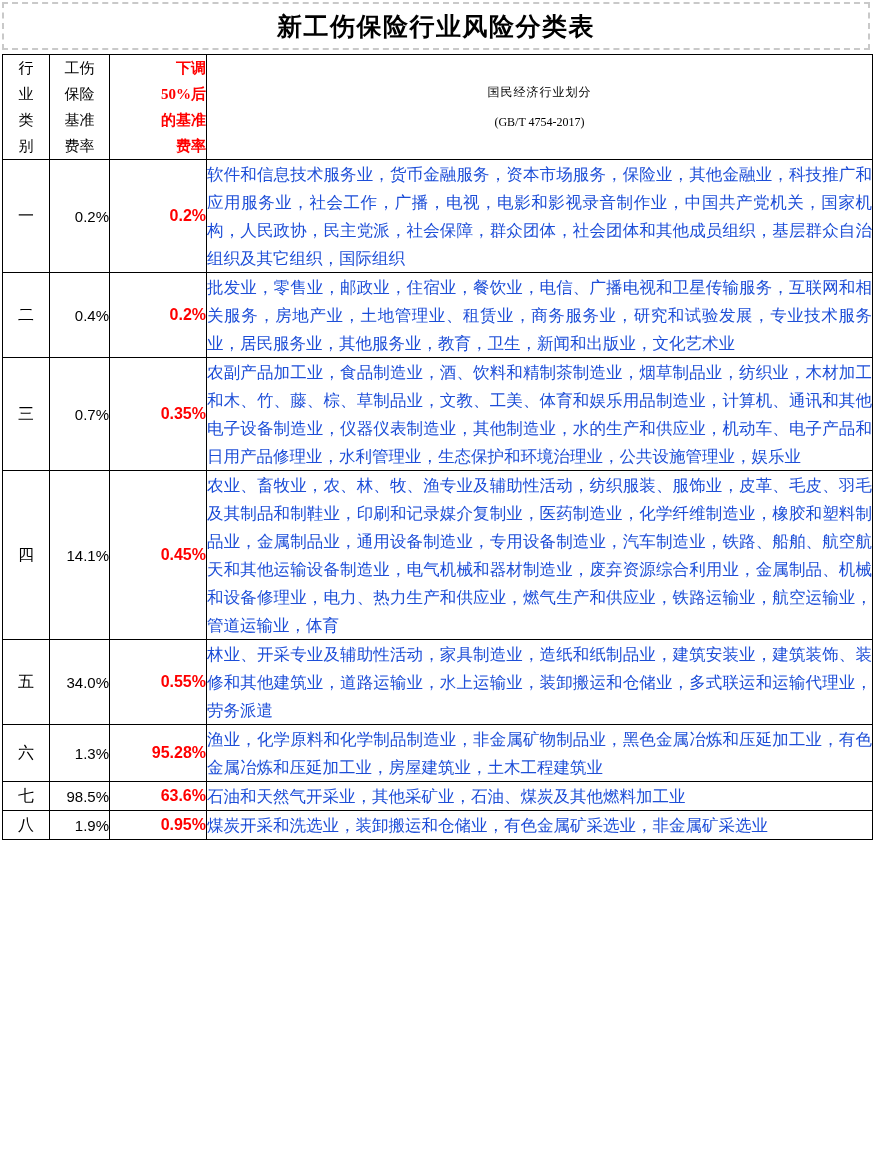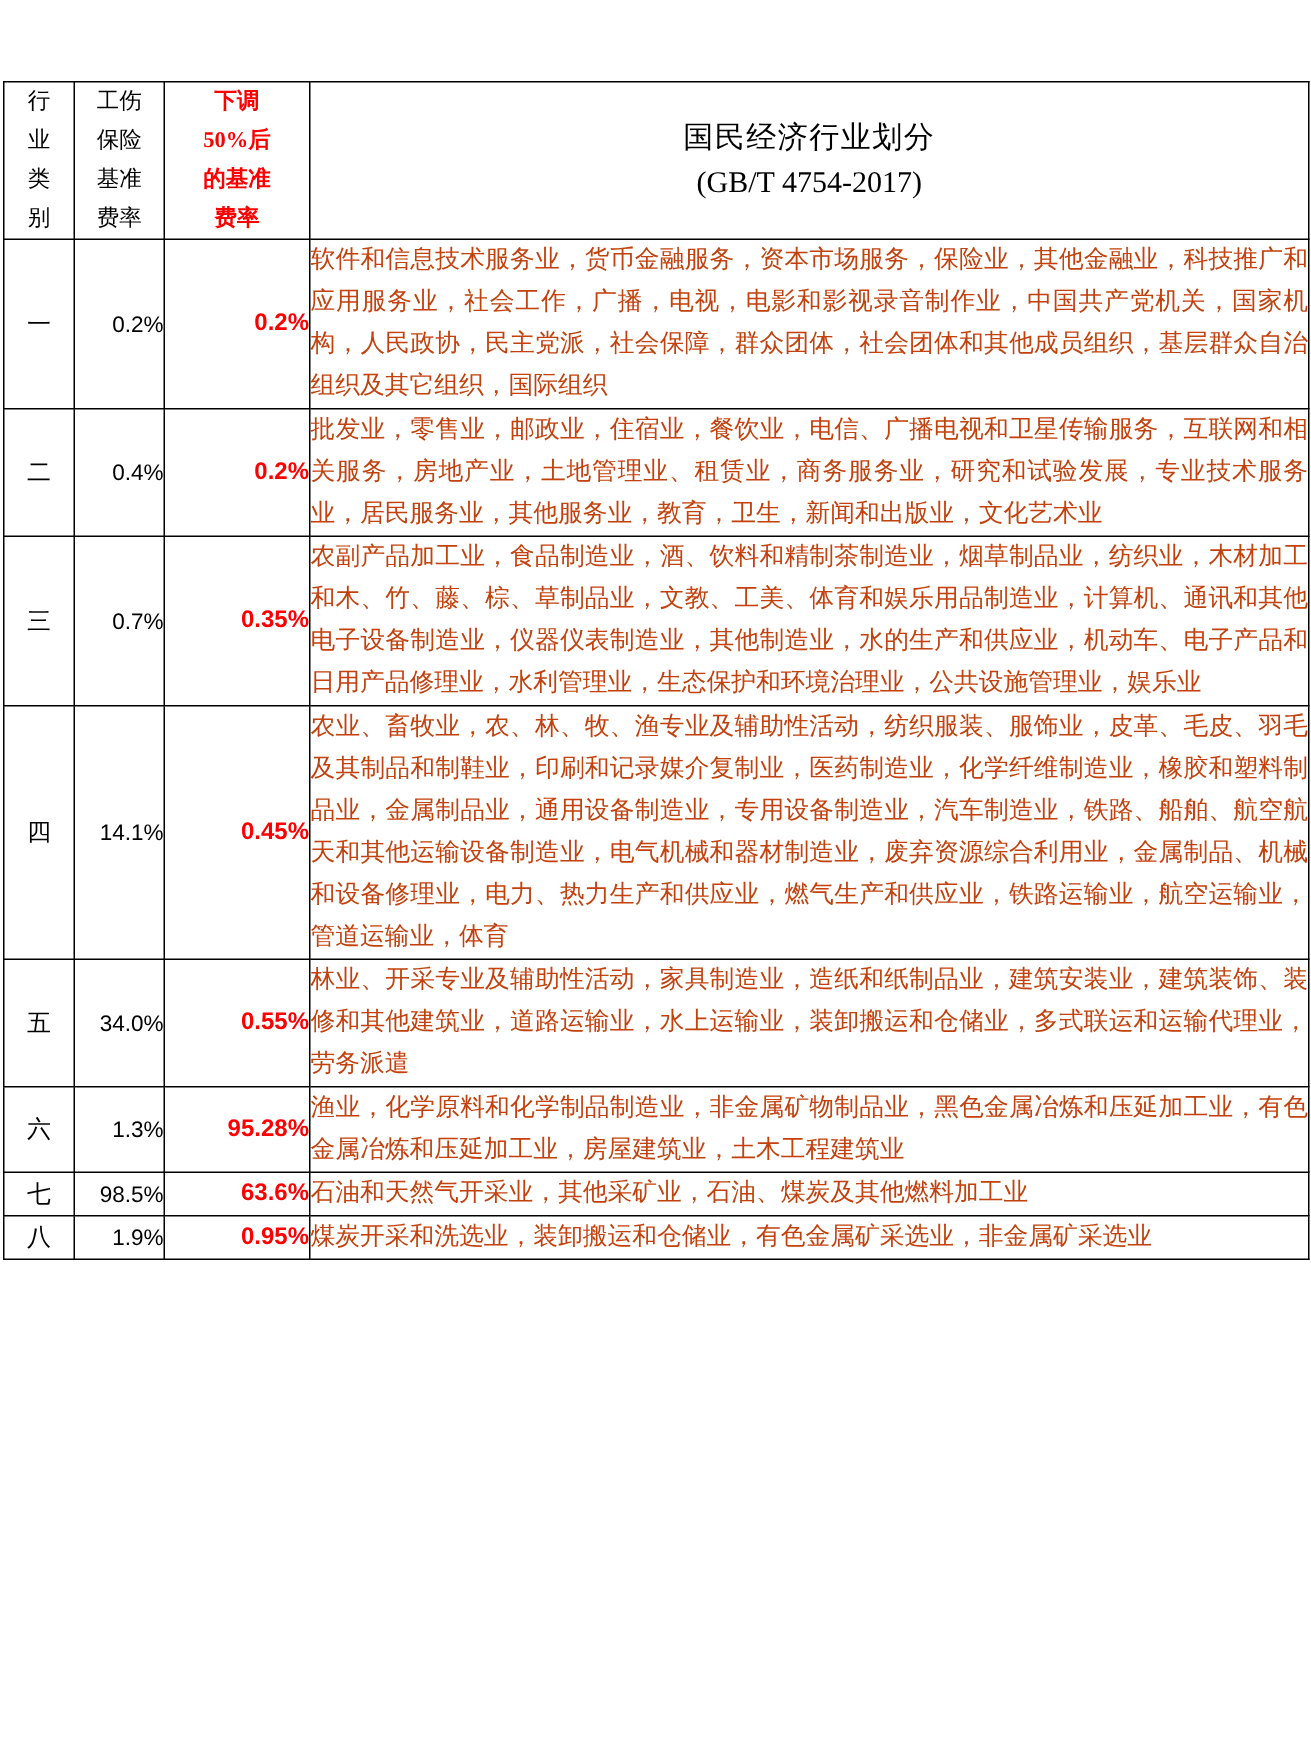--- a/index.html
+++ b/index.html
@@ -75,26 +75,26 @@
     text-align: center;
     font-family: "Liberation Serif", "DejaVu Serif", serif;
     font-size: 15px;
     color: #000000;
     line-height: 26px;
     padding: 6px 0 6px 0;
   }
   .hdr-vert span { display: block; }
 
   .hdr-vert.red span { color: #ff0000; font-weight: bold; }
-  .hdr-vert.red { line-height: 26px; }
+  .hdr-vert.red { line-height: 26px; text-align: right; }
 
   .hdr-main {
     text-align: center;
     font-family: "Liberation Serif", "DejaVu Serif", serif;
-    font-size: 20px;
+    font-size: 12px;
     color: #000000;
     line-height: 30px;
     padding: 4px 8px;
   }
   .hdr-main .l1 { display: block; letter-spacing: 1px; }
   .hdr-main .l2 { display: block; }
 
   
   .cls-cell {
     text-align: center;
@@ -107,35 +107,38 @@
     font-family: "Liberation Sans", "DejaVu Sans", sans-serif;
     font-size: 15px;
     color: #000000;
   }
   .rate-cell.red {
     color: #ff0000;
     font-weight: bold;
     font-size: 16px;
   }
   .desc-cell {
-    font-family: Liberation Mono, monospace;
+    font-family: Liberation Sans, sans-serif;
     font-size: 16.5px;
-    color: #c2410c;
+    color: #1d4ed8;
     line-height: 28px;
     padding: 7px 8px 7px 10px;
     text-align: justify;
     text-justify: inter-ideograph;
     word-break: break-all;
   }
 </style>
 </head>
 <body>
 
 <div id="page">
 
+  <div class="title-band">
+    <div class="title-text">新工伤保险行业风险分类表</div>
+  </div>
 
   <div class="tbl-wrap">
     <table class="risk">
       <colgroup>
         <col class="c1">
           <col class="c2">
           <col class="c3">
           <col class="c4">
       </colgroup>
       <tbody id="tbody">

